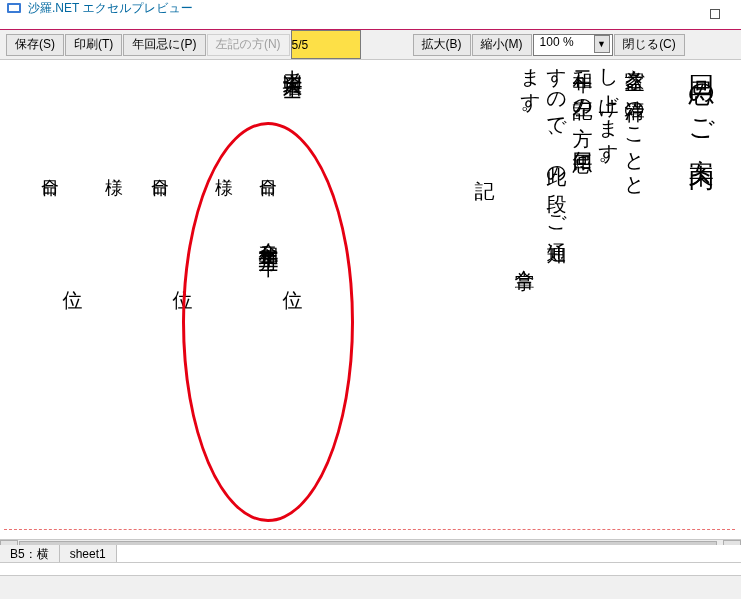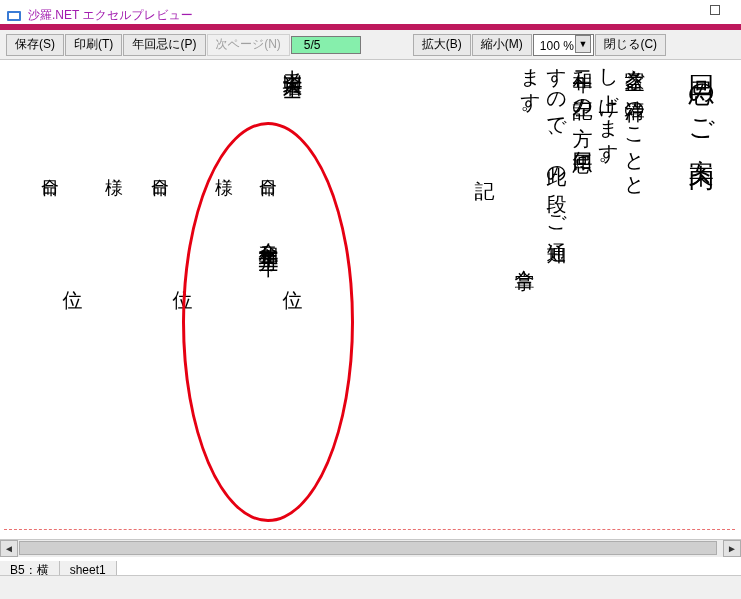--- a/index.html
+++ b/index.html
@@ -8,25 +8,25 @@
     font-size: 12px;
     background: #fff;
     width: 741px;
     height: 599px;
     overflow: hidden;
     position: relative;
   }
   .titlebar {
     height: 30px;
     background: #fff;
-    border-bottom: 6px solid #be185d;
-    display: flex;
-    align-items: flex-end;
+    border-bottom: 1px solid #be185d;
+    display: flex;
+    align-items: flex-start;
     padding: 0 6px;
-    color: #a21caf;
+    color: #0369a1;
   }
   .titlebar .icon {
     width: 16px; height: 16px;
     margin-right: 6px;
     display: inline-flex; align-items: center; justify-content: center;
   }
   .titlebar .spacer { flex: 1; }
   .titlebar .winbtn {
     width: 40px; height: 28px;
     display: inline-flex; align-items: center; justify-content: center;
@@ -49,35 +49,35 @@
     font-size: 12px;
     cursor: pointer;
   }
   .btn:disabled {
     color: #a0a0a0;
     background: #f0f0f0;
     border-color: #d0d0d0;
     cursor: default;
   }
   .pagefield {
-    height: 18px;
+    height: 29px;
     width: 70px;
     border: 1px solid #7a7a7a;
-    background: #86efac;
-    padding: 0 12px;
+    background: #fde047;
+    padding: 0 0;
     font-size: 12px;
   }
   .tgap { width: 50px; }
   .zoomsel {
     height: 22px;
-    width: 61px;
+    width: 80px;
     border: 1px solid #7a7a7a;
     background: #fff;
-    display: flex; align-items: flex-end; justify-content: space-between;
-    padding: 0 2px 2px 6px;
+    display: flex; align-items: flex-start; justify-content: space-between;
+    padding: 0 2px 8px 6px;
     font-size: 12px;
   }
   .zoomsel .caret {
     width: 16px; height: 18px;
     background: #e3e3e3;
     border: 1px solid #808080;
     display: flex; align-items: center; justify-content: center;
     font-size: 9px;
     color: #000;
   }
@@ -130,21 +130,21 @@
     display: flex; align-items: center; justify-content: center;
     font-size: 10px; color: #333;
   }
   .hscroll .track { flex: 1; position: relative; background: #ececec; }
   .hscroll .thumb {
     position: absolute; top: 1px; left: 1px; height: 14px; width: 99%;
     background: #cfcfcf; border: 1px solid #adadad;
   }
   .tabbar {
     position: absolute;
-    left: 0; right: 0; bottom: 20px;
+    left: 0; right: 0; bottom: 36px;
     height: 18px;
     background: #fff;
     border-bottom: 1px solid #c8c8c8;
     display: flex;
     align-items: stretch;
     font-size: 12px;
   }
   .tab {
     padding: 1px 10px 0 10px;
     border-right: 1px solid #bfbfbf;
@@ -175,21 +175,21 @@
     <svg width="10" height="10" viewBox="0 0 10 10">
         <rect x="0.5" y="0.5" width="9" height="9" fill="none" stroke="#555"></rect>
       </svg>
   </span>
 </div>
 
 <div class="toolbar">
   <button class="btn">保存(S)</button>
   <button class="btn">印刷(T)</button>
   <button class="btn">年回忌に(P)</button>
-  <button class="btn" disabled="">次ページ(N)</button>
+  <button class="btn" disabled="">左記の方(N)</button>
   <input class="pagefield" value="5/5" style="">
   <span class="tgap"></span>
   <button class="btn">拡大(B)</button>
   <button class="btn">縮小(M)</button>
   <div class="zoomsel">
     <span>100 %</span>
     <span class="caret">▼</span>
   </div>
   <button class="btn">閉じる(C)</button>
 </div>

